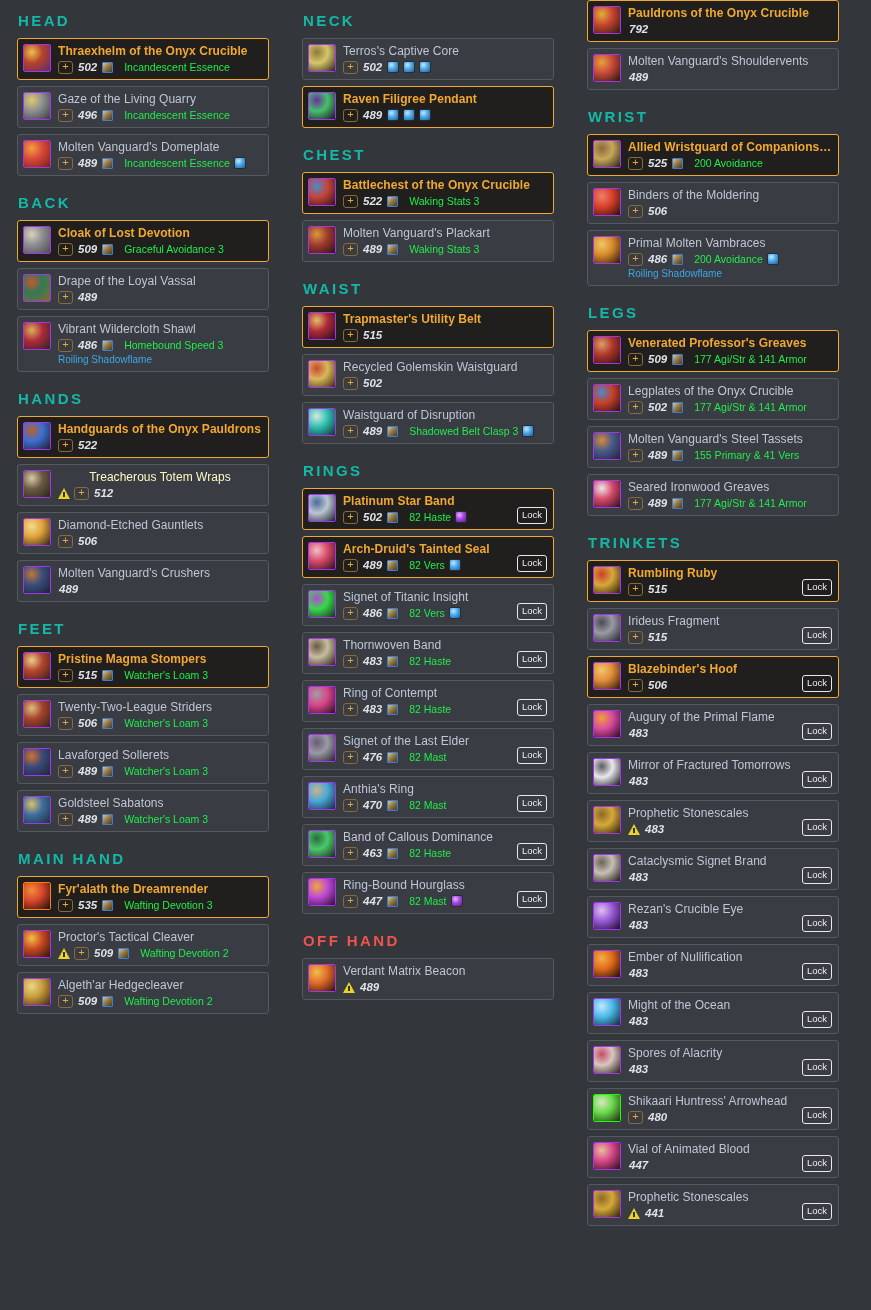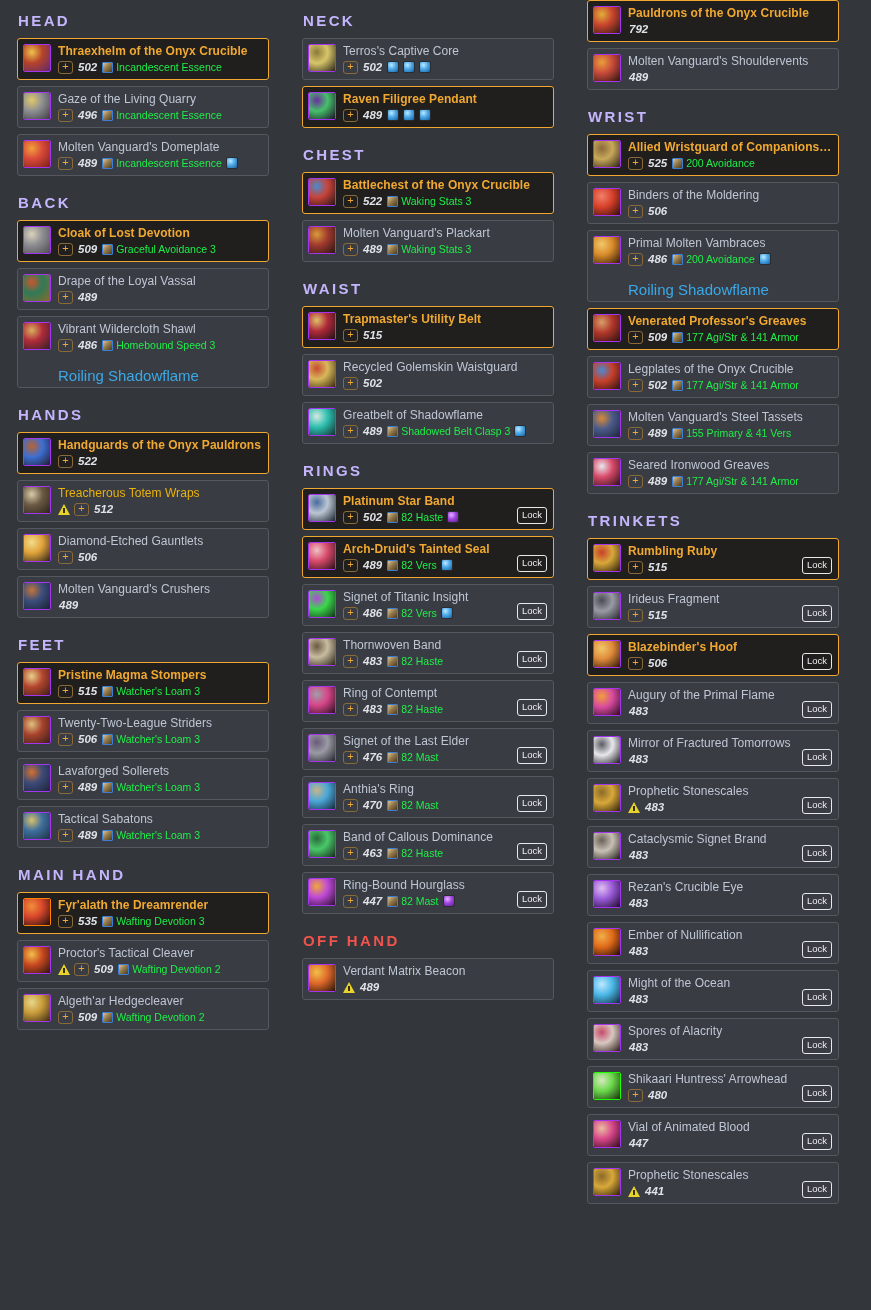--- a/index.html
+++ b/index.html
@@ -20,21 +20,21 @@
   }
   .col-0 { left: 0px; }
   .col-1 { left: 285px; }
   .col-2 { left: 570px; }
 
   .slot-block { padding: 0 16px 0 17px; }
   .slot-header {
     font-size: 15px;
     font-weight: bold;
     letter-spacing: 2.4px;
-    color: #c4b5fd;
+    color: #14b8a6;
     padding: 12px 0 9px 1px;
     text-transform: uppercase;
     white-space: nowrap;
   }
   .slot-header.warn { color: #f0544c; }
 
   .item {
     position: relative;
     display: flex;
     align-items: flex-start;
@@ -70,21 +70,21 @@
   .iname {
     font-size: 12px;
     color: #bfc6d4;
     line-height: 15px;
     white-space: nowrap;
     overflow: hidden;
     text-overflow: ellipsis;
     letter-spacing: 0.05px;
   }
   .item.selected .iname { color: #f0a832; font-weight: bold; }
-  .iname.dim { color: #eab308; }
+  .iname.dim { color: #fef9c3; text-align: center; }
 
   .meta {
     display: flex;
     align-items: center;
     gap: 4px;
     line-height: 14px;
     margin-top: 1px;
     flex-wrap: nowrap;
   }
   .plus {
@@ -123,44 +123,44 @@
     color: #dfe2e8;
     font-style: italic;
     flex: 0 0 auto;
     padding: 0 1px;
   }
   .ench {
     font-size: 10.5px;
     color: #1eef4a;
     display: inline-flex;
     align-items: center;
-    gap: 3px;
+    gap: 11px;
     white-space: nowrap;
     overflow: hidden;
   }
   .ench-icon {
     width: 11px; height: 11px;
     border: 1px solid #3b7fd4;
     background: linear-gradient(135deg,#d8c59a 0%,#8e7447 50%,#4a3c20 100%);
     flex: 0 0 auto;
     border-radius: 1px;
   }
   .gem {
     width: 12px; height: 12px;
     border-radius: 2px;
     flex: 0 0 auto;
     background: radial-gradient(circle at 35% 30%, #bfe9ff 0%, #4aa8e8 45%, #1d5e9c 100%);
     border: 1px solid #2a2c30;
   }
   .gem.purple { background: radial-gradient(circle at 35% 30%, #e3b6ff 0%, #a246e0 45%, #5c1b8c 100%); }
   .embellish {
-    font-size: 15px;
+    font-size: 10px;
     color: #3aa9e8;
     line-height: 13px;
-    margin-top: 17px;
+    margin-top: 1px;
     white-space: nowrap;
   }
   .lock {
     position: absolute;
     right: 6px;
     bottom: 5px;
     border: 1px solid #e6e8ec;
     border-radius: 3px;
     color: #eceef2;
     font-size: 9.5px;
@@ -374,21 +374,21 @@
                 <span>Watcher's Loam 3</span>
               </span>
             </div>
           </div>
         </div>
         <div class="item">
           <div class="icon">
             <div class="g" style="background: radial-gradient(circle at 30% 28%, rgb(217, 192, 106) 0%, rgb(61, 110, 158) 42%, rgb(32, 48, 63) 100%);"></div>
           </div>
           <div class="body">
-            <div class="iname">Tactical Sabatons</div>
+            <div class="iname">Goldsteel Sabatons</div>
             <div class="meta">
               <span class="plus">+</span>
               <span class="ilvl">489</span>
               <span class="ench">
                 <span class="ench-icon"></span>
                 <span>Watcher's Loam 3</span>
               </span>
             </div>
           </div>
         </div>
@@ -539,21 +539,21 @@
               <span class="plus">+</span>
               <span class="ilvl">502</span>
             </div>
           </div>
         </div>
         <div class="item">
           <div class="icon">
             <div class="g" style="background: radial-gradient(circle at 30% 28%, rgb(216, 232, 224) 0%, rgb(46, 192, 176) 42%, rgb(18, 48, 48) 100%);"></div>
           </div>
           <div class="body">
-            <div class="iname">Greatbelt of Shadowflame</div>
+            <div class="iname">Waistguard of Disruption</div>
             <div class="meta">
               <span class="plus">+</span>
               <span class="ilvl">489</span>
               <span class="ench">
                 <span class="ench-icon"></span>
                 <span>Shadowed Belt Clasp 3</span>
               </span>
               <span class="gem"></span>
             </div>
           </div>
@@ -803,20 +803,21 @@
                 <span class="ench-icon"></span>
                 <span>200 Avoidance</span>
               </span>
               <span class="gem"></span>
             </div>
             <div class="embellish">Roiling Shadowflame</div>
           </div>
         </div>
       </div>
       <div class="slot-block">
+        <div class="slot-header">LEGS</div>
         <div class="item selected">
           <div class="icon">
             <div class="g" style="background: radial-gradient(circle at 30% 28%, rgb(216, 160, 106) 0%, rgb(176, 54, 42) 42%, rgb(42, 18, 16) 100%);"></div>
           </div>
           <div class="body">
             <div class="iname">Venerated Professor's Greaves</div>
             <div class="meta">
               <span class="plus">+</span>
               <span class="ilvl">509</span>
               <span class="ench">

